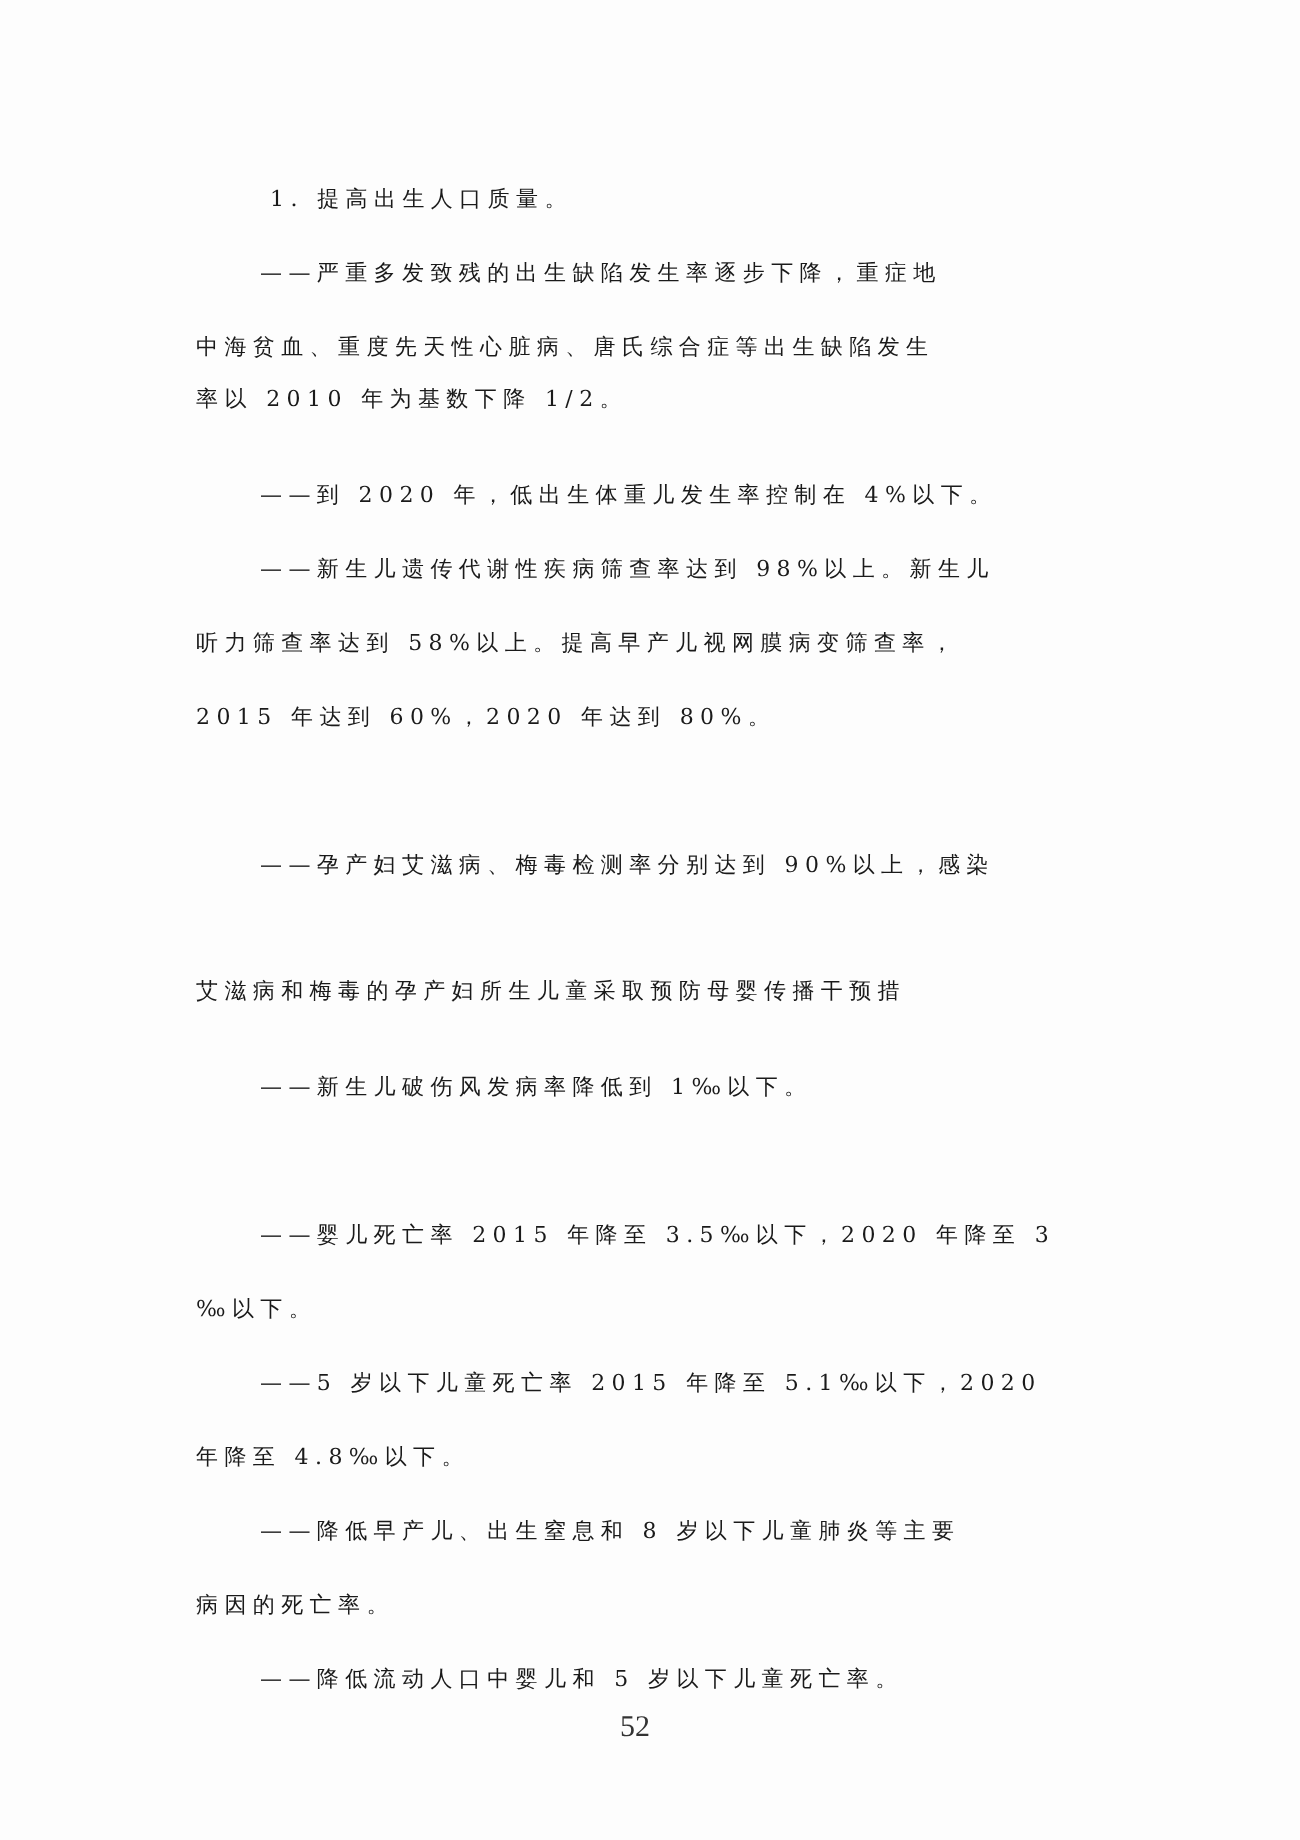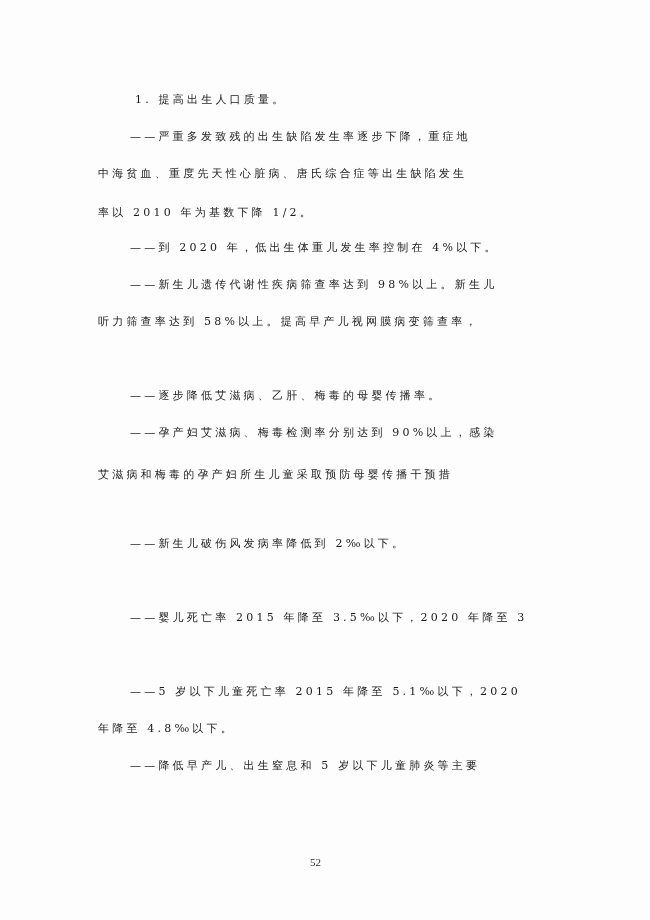--- a/index.html
+++ b/index.html
@@ -16,36 +16,39 @@
     width: 460px;
     font-size: 11px;
     line-height: 24px;
     white-space: nowrap;
     letter-spacing: 3.2px;
   }
   .indent { left: 130px; width: 428px; }
   .heading { left: 135px; }
   .pagenum {
     position: absolute; left: 310px; top: 856px;
-    font-family: "Liberation Serif", serif; font-size: 11px; color: #333;
+    font-family: "Liberation Serif", serif; font-size: 15px; color: #333;
   }
 </style>
 </head>
 <body>
 
 <div class="page">
   <div class="line heading" style="top:88px">1. 提高出生人口质量。</div>
   <div class="line indent" style="top:125px">——严重多发致残的出生缺陷发生率逐步下降，重症地</div>
   <div class="line" style="top:162px">中海贫血、重度先天性心脏病、唐氏综合症等出生缺陷发生</div>
-  <div class="line" style="top:201px">率以 2010 年为基数下降 1/2。</div>
+  <div class="line" style="top:188px">率以 2010 年为基数下降 1/2。</div>
   <div class="line indent" style="top:236px">——到 2020 年，低出生体重儿发生率控制在 4%以下。</div>
   <div class="line indent" style="top:273px">——新生儿遗传代谢性疾病筛查率达到 98%以上。新生儿</div>
   <div class="line" style="top:310px">听力筛查率达到 58%以上。提高早产儿视网膜病变筛查率，</div>
-  <div class="line indent" style="top:384px">——逐步降低艾滋病、乙肝、梅毒的母婴传播率。</div>
+  <div class="line" style="top:347px">2015 年达到 60%，2020 年达到 80%。</div>
   <div class="line indent" style="top:421px">——孕产妇艾滋病、梅毒检测率分别达到 90%以上，感染</div>
-  <div class="line" style="top:463px">艾滋病和梅毒的孕产妇所生儿童采取预防母婴传播干预措</div>
-  <div class="line indent" style="top:532px">——新生儿破伤风发病率降低到 2‰以下。</div>
+  <div class="line" style="top:484px">艾滋病和梅毒的孕产妇所生儿童采取预防母婴传播干预措</div>
+  <div class="line indent" style="top:532px">——新生儿破伤风发病率降低到 1‰以下。</div>
   <div class="line indent" style="top:606px">——婴儿死亡率 2015 年降至 3.5‰以下，2020 年降至 3</div>
+  <div class="line" style="top:643px">‰以下。</div>
   <div class="line indent" style="top:680px">——5 岁以下儿童死亡率 2015 年降至 5.1‰以下，2020</div>
   <div class="line" style="top:717px">年降至 4.8‰以下。</div>
-  <div class="line indent" style="top:754px">——降低早产儿、出生窒息和 5 岁以下儿童肺炎等主要</div>
+  <div class="line indent" style="top:754px">——降低早产儿、出生窒息和 8 岁以下儿童肺炎等主要</div>
+  <div class="line" style="top:791px">病因的死亡率。</div>
+  <div class="line indent" style="top:828px">——降低流动人口中婴儿和 5 岁以下儿童死亡率。</div>
   <div class="pagenum">52</div>
 </div>
 
 </body></html>

